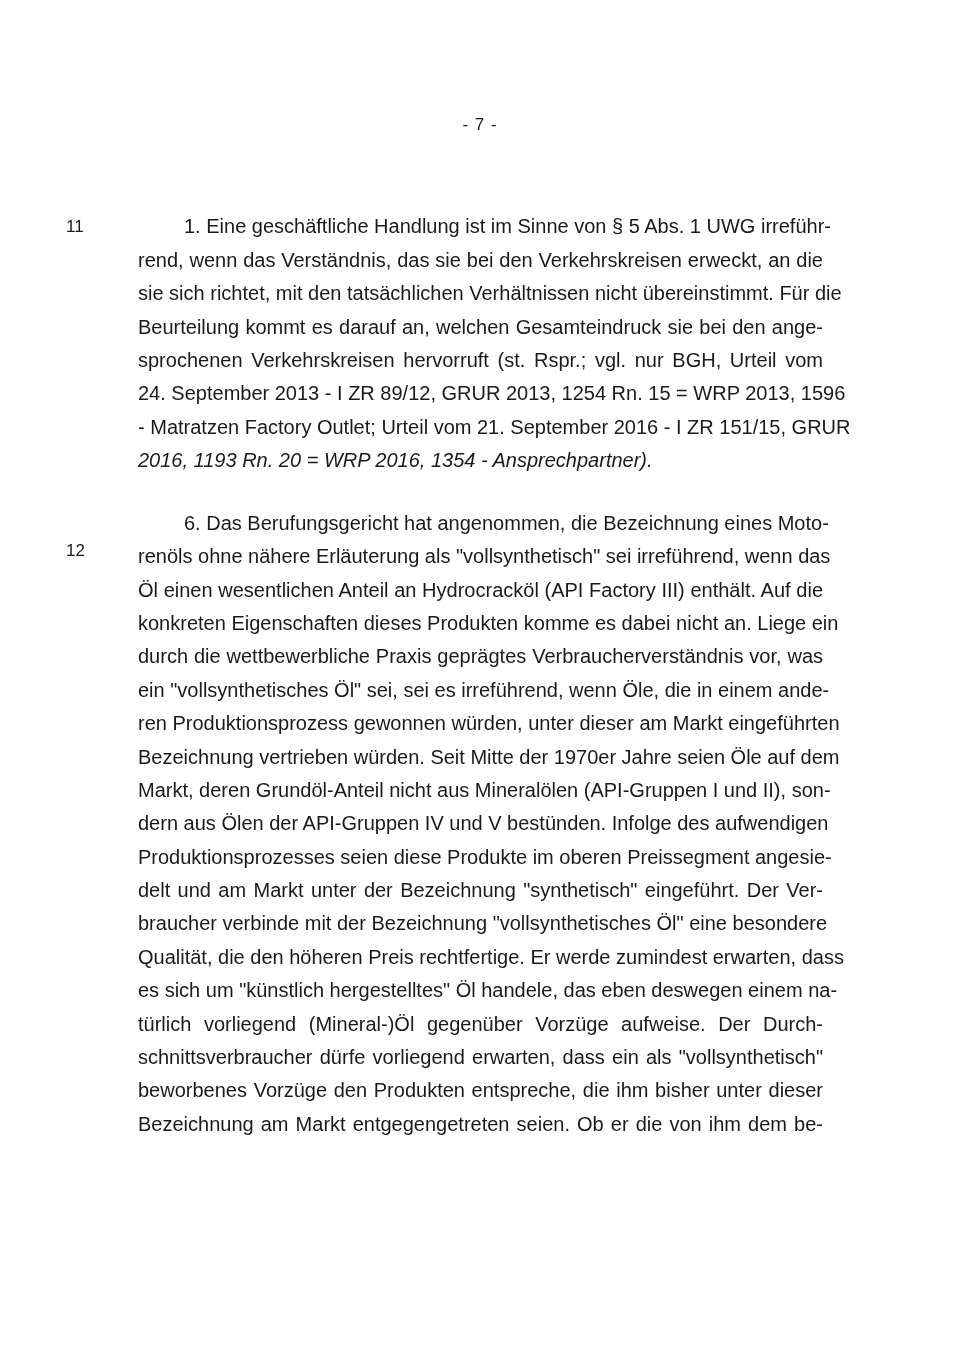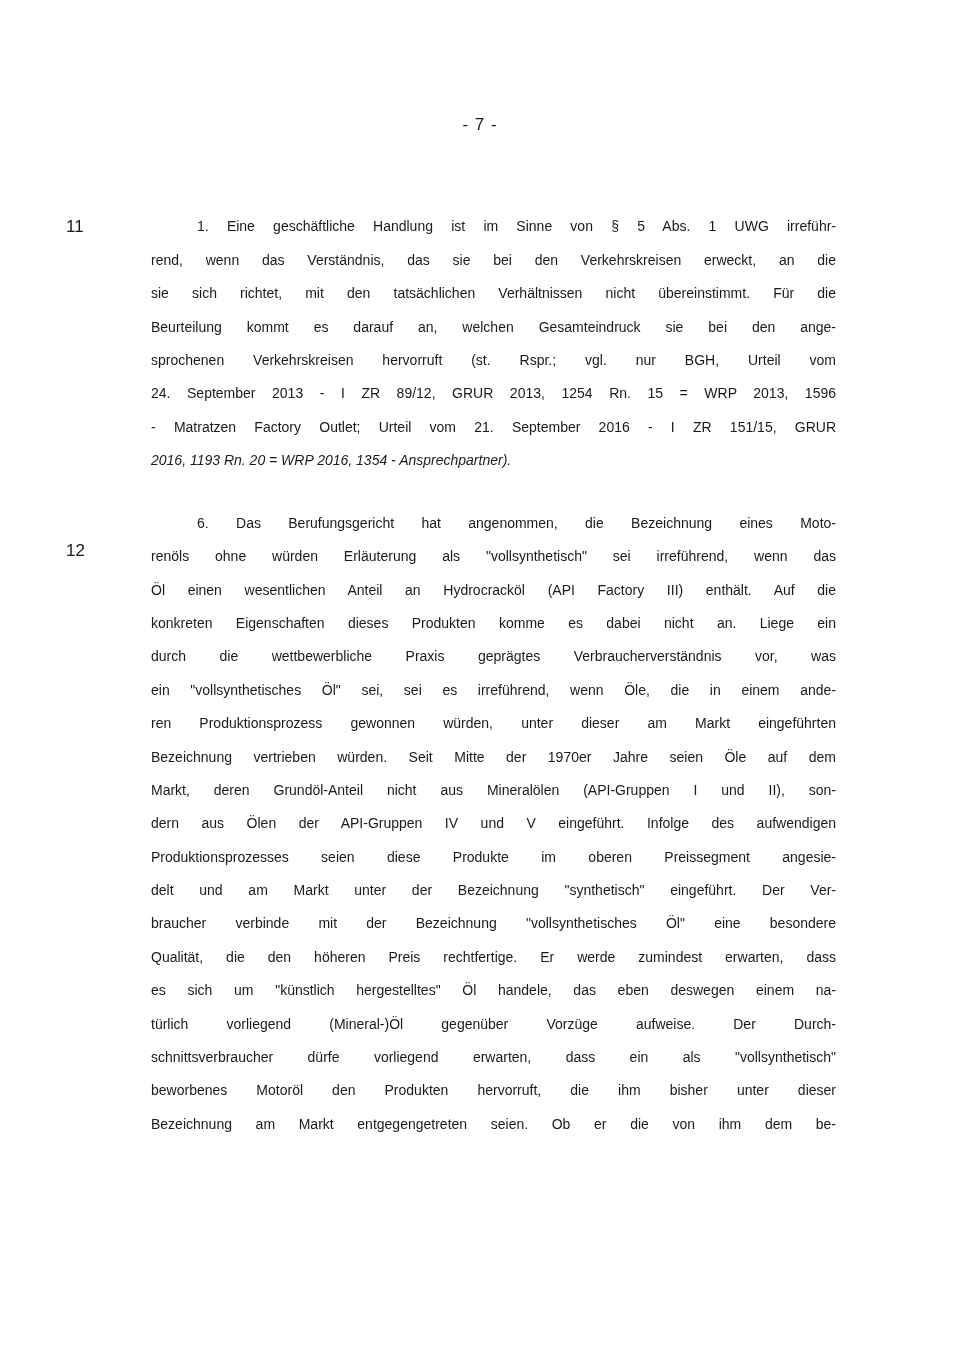--- a/index.html
+++ b/index.html
@@ -1,21 +1,21 @@
 <!DOCTYPE html>
 <html><head>
 <meta charset="utf-8">
 <style>
   html, body { margin: 0; padding: 0; background: #ffffff; }
   body { width: 960px; height: 1358px; position: relative; overflow: hidden;
          font-family: "Liberation Sans", sans-serif; color: #1a1a1a; }
   .page-number { position: absolute; top: 115px; left: 0; width: 960px; text-align: center;
                  font-size: 17px; letter-spacing: 1px; }
   .rn { position: absolute; left: 54px; font-size: 17px; margin-left: 12px; }
-  .line { position: absolute; left: 151px; width: 685px; font-size: 14px; line-height: 20px;
+  .line { position: absolute; left: 138px; width: 685px; font-size: 20px; line-height: 20px;
           white-space: nowrap; text-align: justify; text-align-last: justify; }
   .line.first { padding-left: 46px; width: 639px; }
   .line.last { text-align-last: left; font-style: italic; }
 </style>
 </head>
 <body>
 
 <div class="page-number">- 7 -</div>
 
 <div class="rn" style="top:217px">11</div>
@@ -27,31 +27,31 @@
   <div class="line" style="top:283px">sie sich richtet, mit den tatsächlichen Verhältnissen nicht übereinstimmt. Für die</div>
   <div class="line" style="top:317px">Beurteilung kommt es darauf an, welchen Gesamteindruck sie bei den ange-</div>
   <div class="line" style="top:350px">sprochenen Verkehrskreisen hervorruft (st. Rspr.; vgl. nur BGH, Urteil vom</div>
   <div class="line" style="top:383px">24. September 2013 - I ZR 89/12, GRUR 2013, 1254 Rn. 15 = WRP 2013, 1596</div>
   <div class="line" style="top:417px">- Matratzen Factory Outlet; Urteil vom 21. September 2016 - I ZR 151/15, GRUR</div>
   <div class="line last" style="top:450px">2016, 1193 Rn. 20 = WRP 2016, 1354 - Ansprechpartner).</div>
 </div>
 
 <div>
   <div class="line first" style="top:513px">6. Das Berufungsgericht hat angenommen, die Bezeichnung eines Moto-</div>
-  <div class="line" style="top:546px">renöls ohne würden Erläuterung als "vollsynthetisch" sei irreführend, wenn das</div>
+  <div class="line" style="top:546px">renöls ohne nähere Erläuterung als "vollsynthetisch" sei irreführend, wenn das</div>
   <div class="line" style="top:580px">Öl einen wesentlichen Anteil an Hydrocracköl (API Factory III) enthält. Auf die</div>
   <div class="line" style="top:613px">konkreten Eigenschaften dieses Produkten komme es dabei nicht an. Liege ein</div>
   <div class="line" style="top:646px">durch die wettbewerbliche Praxis geprägtes Verbraucherverständnis vor, was</div>
   <div class="line" style="top:680px">ein "vollsynthetisches Öl" sei, sei es irreführend, wenn Öle, die in einem ande-</div>
   <div class="line" style="top:713px">ren Produktionsprozess gewonnen würden, unter dieser am Markt eingeführten</div>
   <div class="line" style="top:747px">Bezeichnung vertrieben würden. Seit Mitte der 1970er Jahre seien Öle auf dem</div>
   <div class="line" style="top:780px">Markt, deren Grundöl-Anteil nicht aus Mineralölen (API-Gruppen I und II), son-</div>
-  <div class="line" style="top:813px">dern aus Ölen der API-Gruppen IV und V eingeführt. Infolge des aufwendigen</div>
+  <div class="line" style="top:813px">dern aus Ölen der API-Gruppen IV und V bestünden. Infolge des aufwendigen</div>
   <div class="line" style="top:847px">Produktionsprozesses seien diese Produkte im oberen Preissegment angesie-</div>
   <div class="line" style="top:880px">delt und am Markt unter der Bezeichnung "synthetisch" eingeführt. Der Ver-</div>
   <div class="line" style="top:913px">braucher verbinde mit der Bezeichnung "vollsynthetisches Öl" eine besondere</div>
   <div class="line" style="top:947px">Qualität, die den höheren Preis rechtfertige. Er werde zumindest erwarten, dass</div>
   <div class="line" style="top:980px">es sich um "künstlich hergestelltes" Öl handele, das eben deswegen einem na-</div>
   <div class="line" style="top:1014px">türlich vorliegend (Mineral-)Öl gegenüber Vorzüge aufweise. Der Durch-</div>
   <div class="line" style="top:1047px">schnittsverbraucher dürfe vorliegend erwarten, dass ein als "vollsynthetisch"</div>
-  <div class="line" style="top:1080px">beworbenes Motoröl den Produkten hervorruft, die ihm bisher unter dieser</div>
+  <div class="line" style="top:1080px">beworbenes Vorzüge den Produkten entspreche, die ihm bisher unter dieser</div>
   <div class="line" style="top:1114px">Bezeichnung am Markt entgegengetreten seien. Ob er die von ihm dem be-</div>
 </div>
 
 </body></html>

